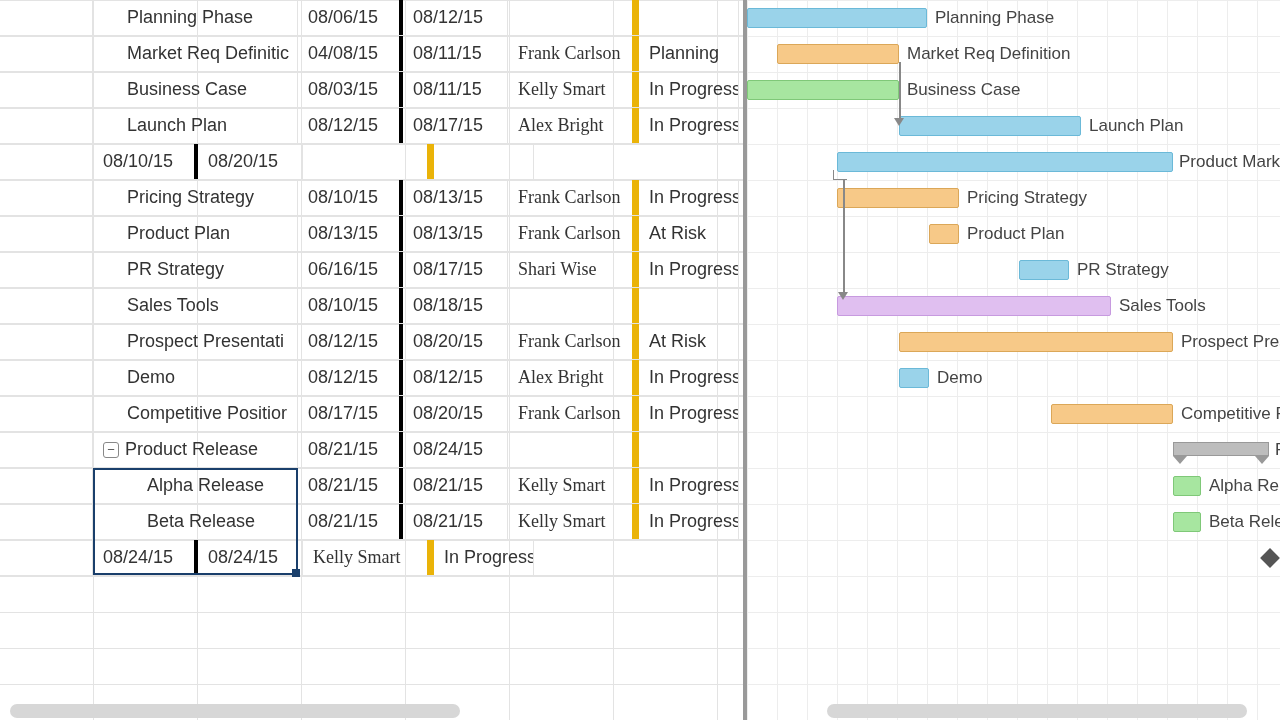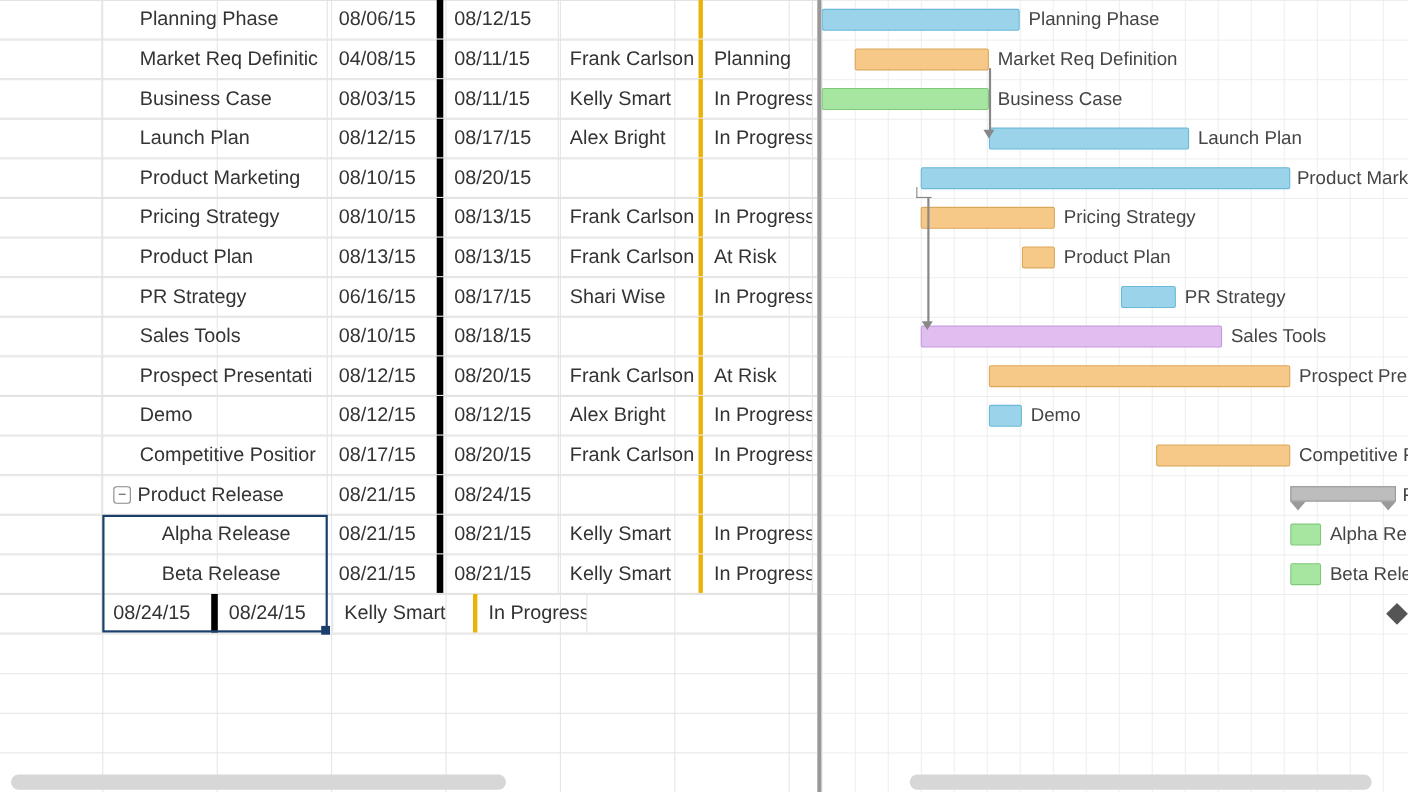--- a/index.html
+++ b/index.html
@@ -67,23 +67,23 @@
     justify-content: flex-end;
     padding-right: 6px;
   }
   .col-task {
     width: 205px;
     border-right: 1px solid #e3e3e3;
     padding-left: 34px;
   }
   .col-task.indent1 { padding-left: 34px; }
   .col-task.indent2 { padding-left: 54px; }
-  .col-start { width: 105px; border-right: 6px solid #000000; }
+  .col-start { width: 105px; border-right: 4px solid #000000; }
   .col-end   { width: 105px; border-right: 1px solid #e3e3e3; }
-  .col-owner { width: 131px; border-right: 4px solid #eab308; }
+  .col-owner { width: 131px; border-right: 7px solid #eab308; font-family: Liberation Serif, serif; }
   .col-stat  { width: 100px; border-right: 1px solid #e3e3e3; }
   .collapse-btn {
     width: 16px; height: 16px;
     border: 1px solid #888;
     border-radius: 3px;
     display: inline-flex;
     align-items: center;
     justify-content: center;
     font-size: 13px;
     line-height: 1;
@@ -241,23 +241,20 @@
           <div class="col-task indent1">
             <span>Launch Plan</span>
           </div>
           <div class="col-start">08/12/15</div>
           <div class="col-end">08/17/15</div>
           <div class="col-owner">Alex Bright</div>
           <div class="col-stat">In Progress</div>
         </div>
         <div class="row">
           <div class="col-handle"></div>
-          <div class="col-task indent1">
-            <span>Product Marketing</span>
-          </div>
           <div class="col-start">08/10/15</div>
           <div class="col-end">08/20/15</div>
           <div class="col-owner"></div>
           <div class="col-stat"></div>
         </div>
         <div class="row">
           <div class="col-handle"></div>
           <div class="col-task indent1">
             <span>Pricing Strategy</span>
           </div>

